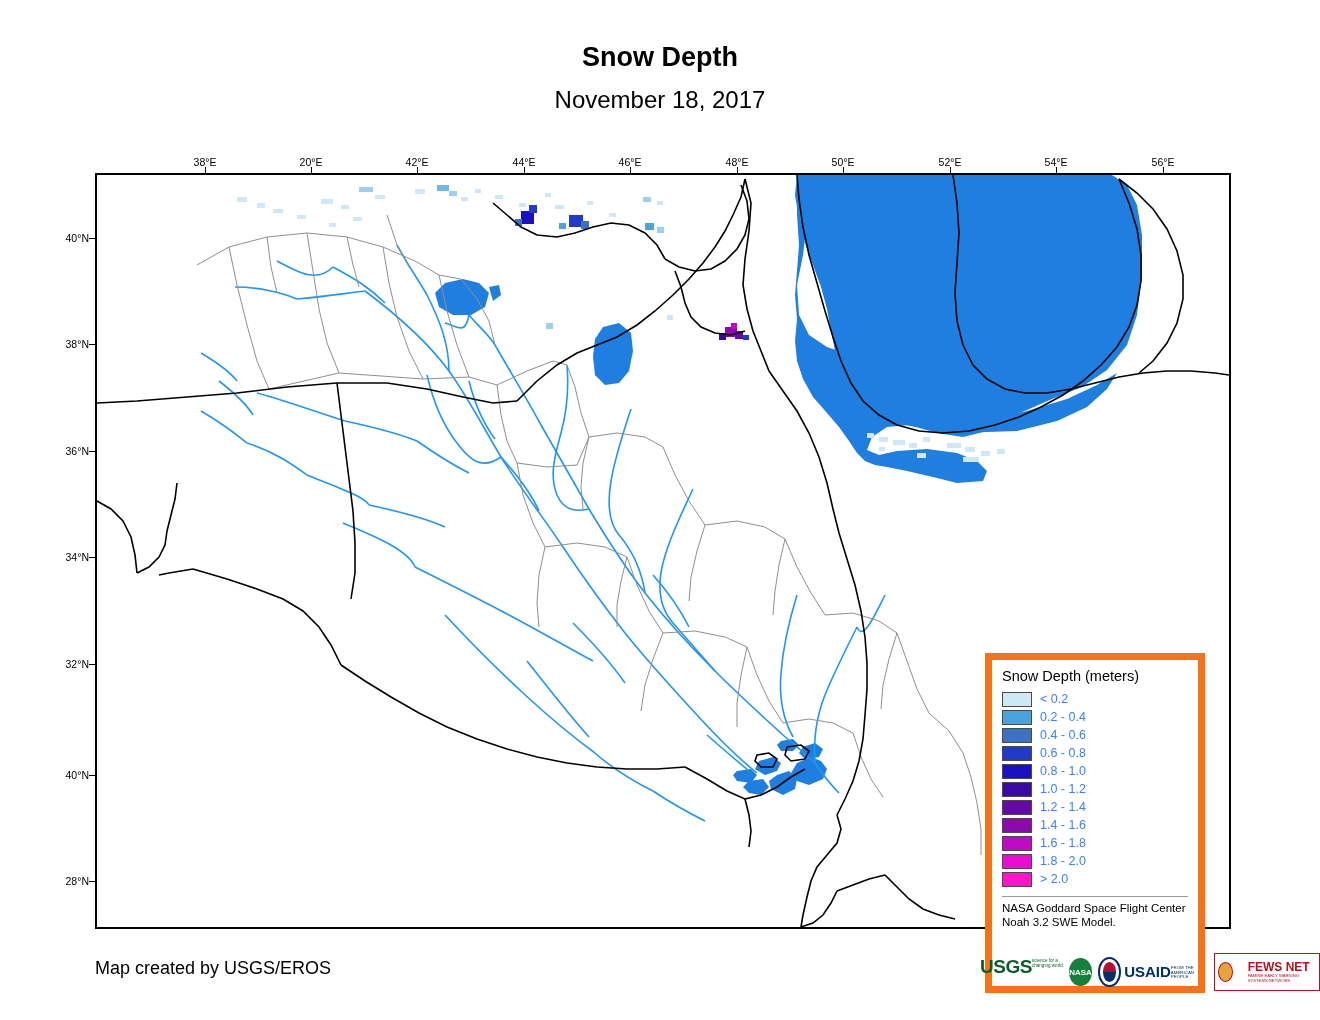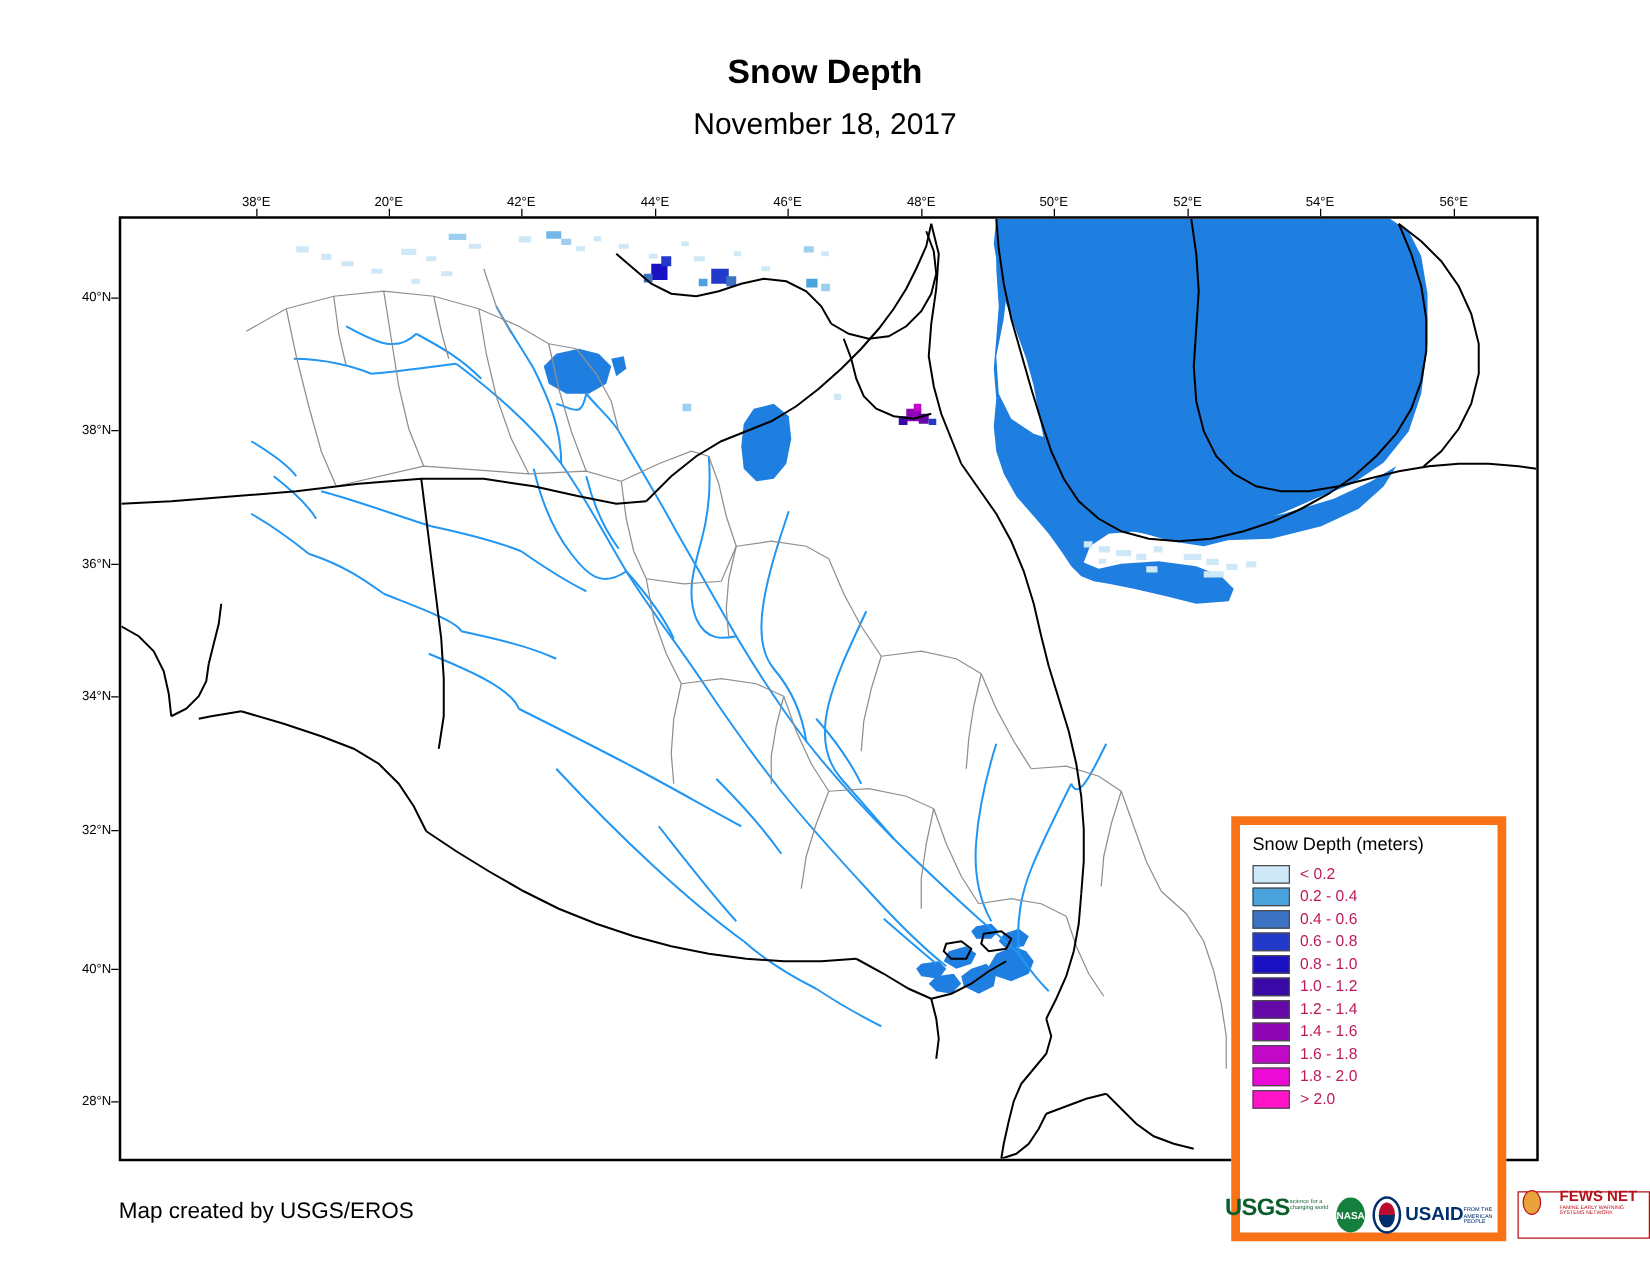--- a/index.html
+++ b/index.html
@@ -98,21 +98,21 @@
     height: 18px;
   }
   .swatch {
     width: 30px;
     height: 15px;
     border: 1px solid #4a4a4a;
     box-sizing: border-box;
     margin-right: 8px;
     flex: 0 0 auto;
   }
-  .legend-label { font-size: 12.5px; color: #be185d; text-align: center; }
+  .legend-label { font-size: 12.5px; color: #3b82f6; text-align: center; }
   .legend-note {
     margin-top: 8px;
     font-size: 11.5px;
     line-height: 1.25;
     color: #000;
     border-top: 1px solid #999;
     padding-top: 4px;
   }
 
   
@@ -183,21 +183,21 @@
     background: linear-gradient(#ba0c2f 0 50%, #002f6c 50% 100%);
   }
   .logo-usaid .wordmark { display:flex; flex-direction:row; }
   .logo-usaid .wordmark .w1 {
     font-size: 15px; font-weight: bold; color: #002f6c; line-height: 1;
   }
   .logo-usaid .wordmark .w2 {
     font-size: 4.4px; color: #002f6c; line-height: 1; margin-top: 2px;
   }
   .logo-fews {
-    display: flex; align-items: flex-end; gap: 15px;
+    display: flex; align-items: center; gap: 15px;
     border: 1px solid #b5121b; padding: 18px 3px; height: 26px;
     box-sizing: border-box;
   }
   .logo-fews .globe {
     width: 18px; height: 18px; border-radius: 50%;
     background: #e8a33d; border: 1px solid #b5121b;
   }
   .logo-fews .txt { display:flex; flex-direction:column; }
   .logo-fews .t1 { font-size: 12px; font-weight: bold; color: #b5121b; line-height: 1; }
   .logo-fews .t2 { font-size: 4.2px; color: #b5121b; line-height: 1; margin-top: 1px; }
@@ -542,20 +542,24 @@
   </div>
   <div class="legend-row">
     <span class="swatch" style="background:#ec0ad6"></span>
     <span class="legend-label">1.8 - 2.0</span>
   </div>
   <div class="legend-row">
     <span class="swatch" style="background:#ff14c8"></span>
     <span class="legend-label">&gt; 2.0</span>
   </div>
 
+  <div class="legend-note">
+    <div>NASA Goddard Space Flight Center</div>
+    <div>Noah 3.2 SWE Model.</div>
+  </div>
 </div>
 
 <div class="credit">Map created by USGS/EROS</div>
 
 <div class="logos">
   <div class="logo-usgs">
     <span class="main">USGS</span>
     <span class="sub">science for a changing world</span>
   </div>
   <div class="logo-nasa">NASA</div>

